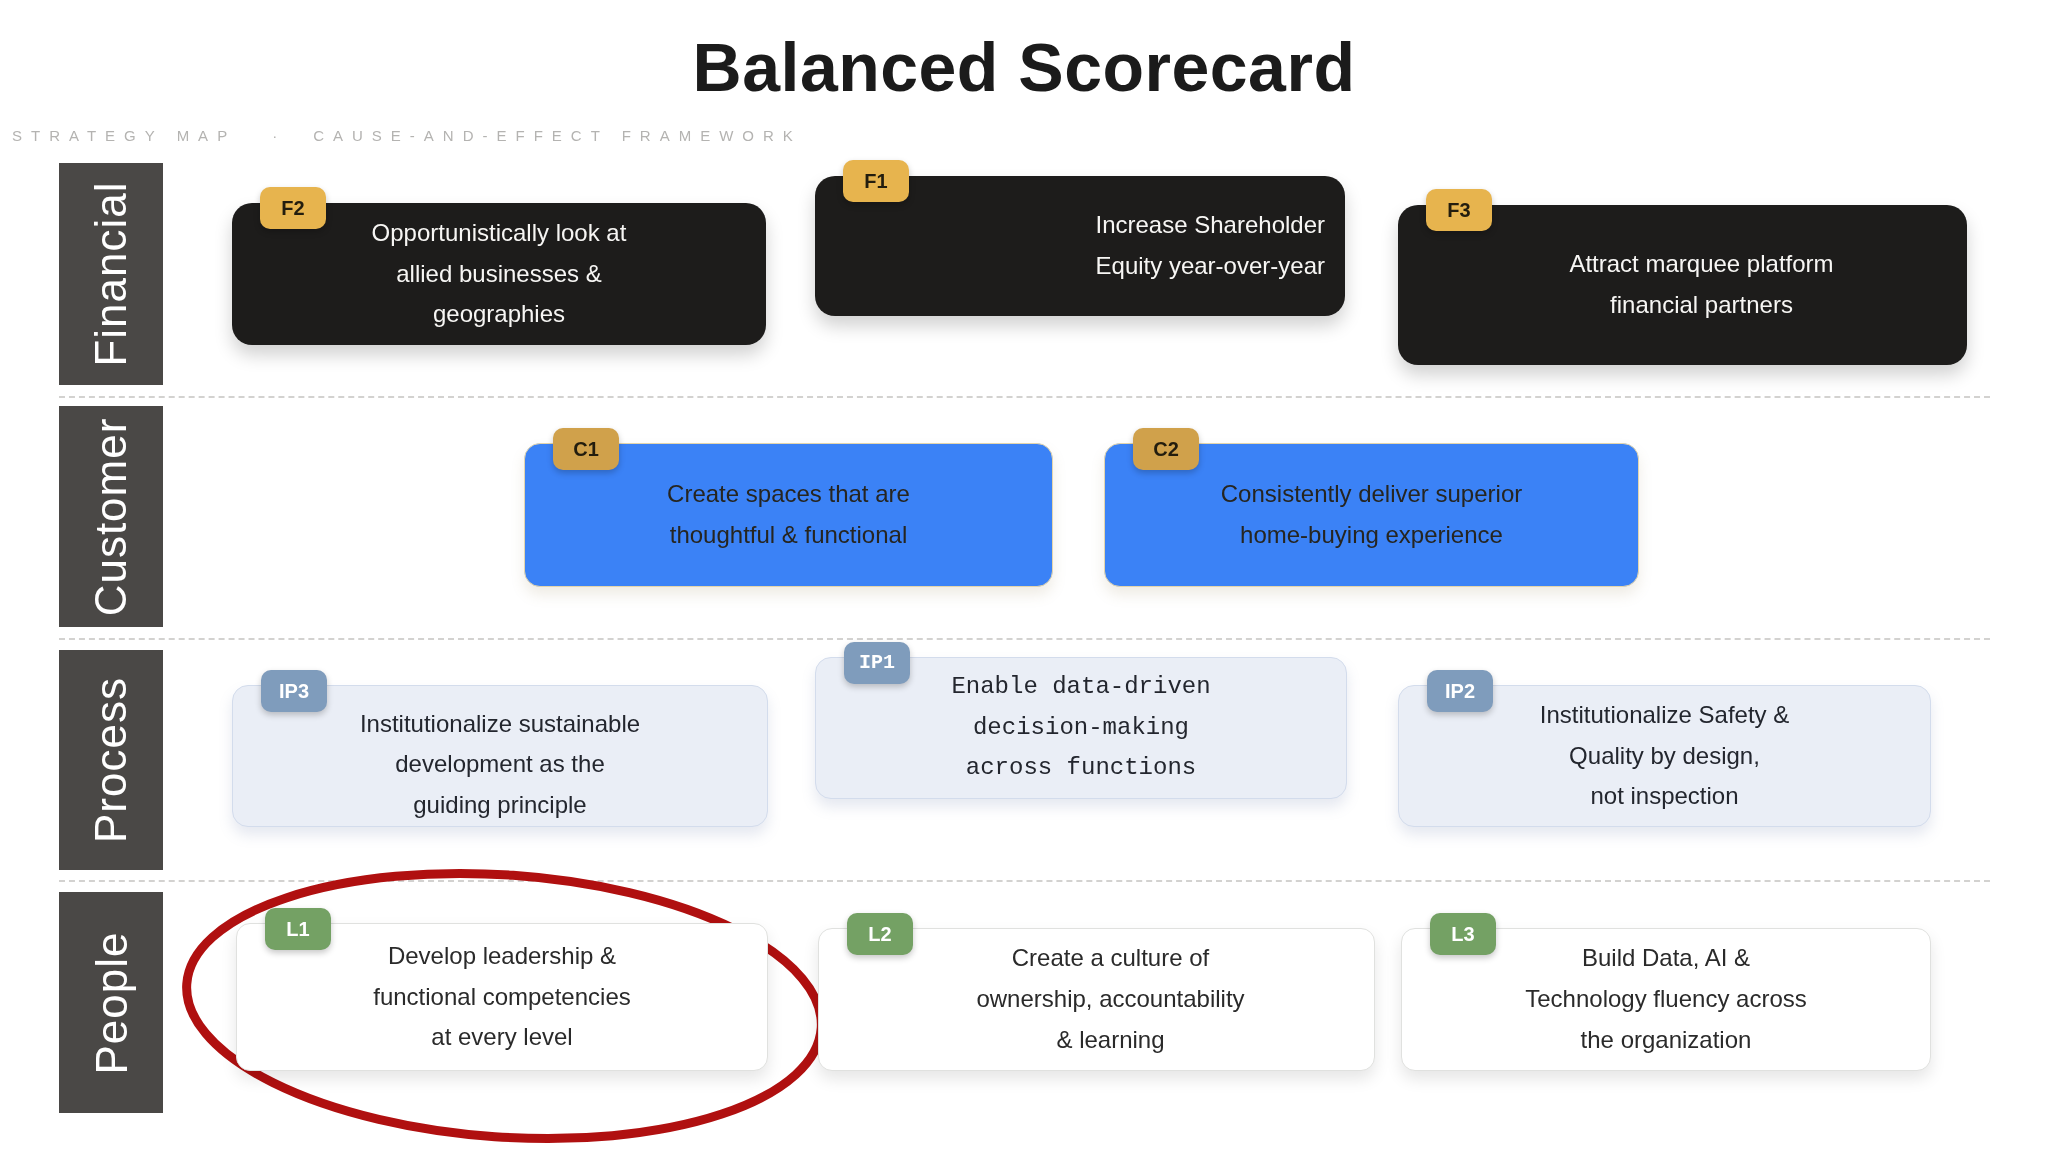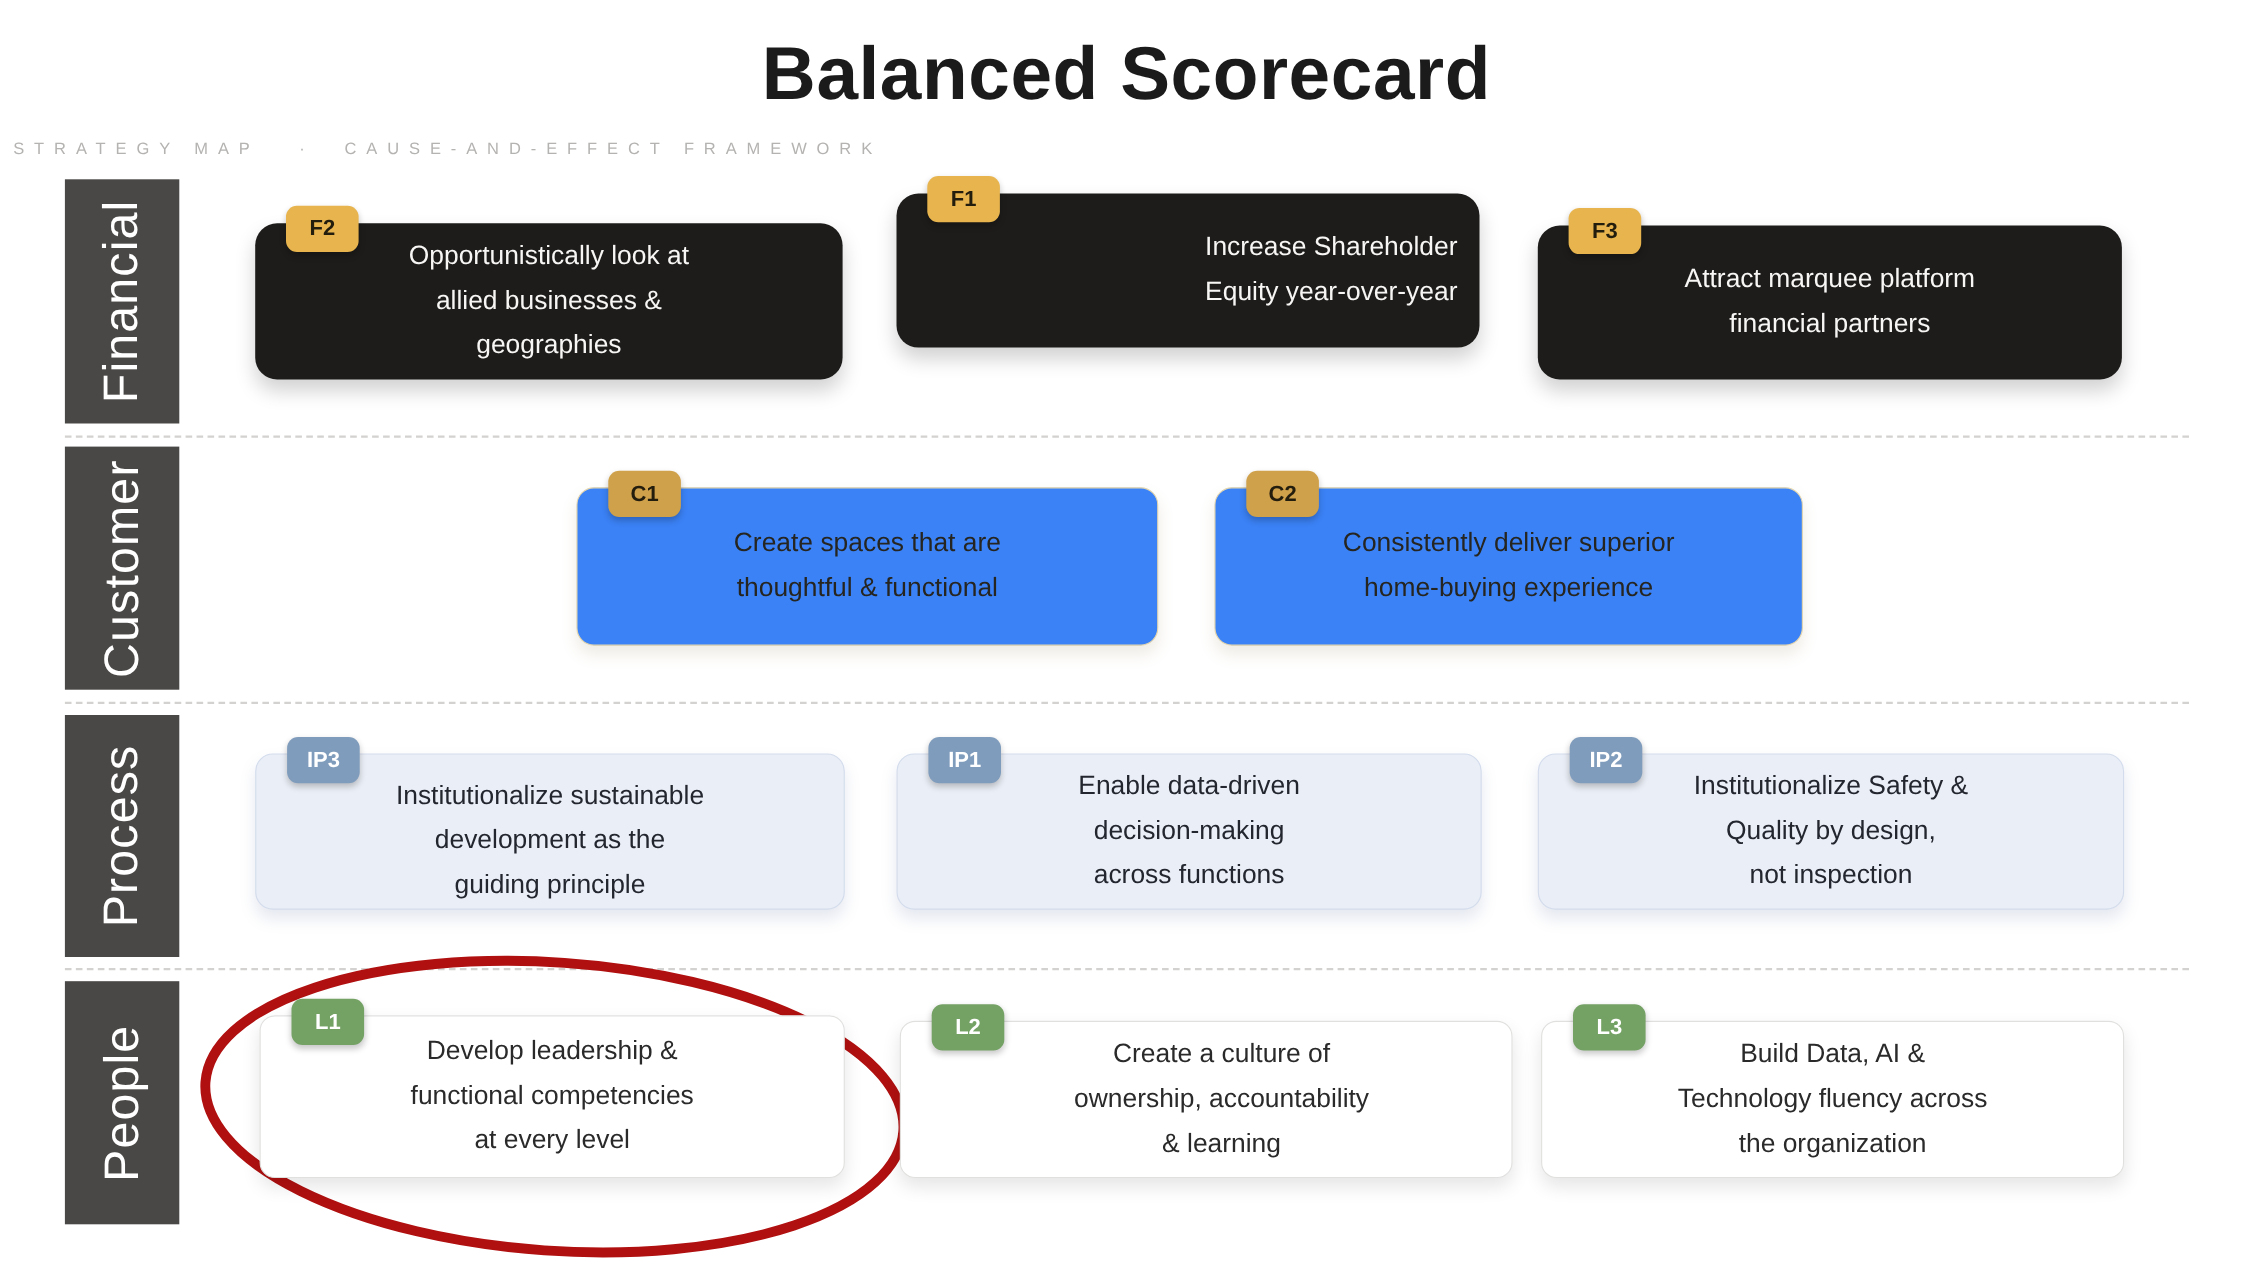--- a/index.html
+++ b/index.html
@@ -45,25 +45,25 @@
   .card.cream{background:#3b82f6;border:1px solid #e3d5ad;color:#262520;border-radius:16px;
               box-shadow:0 8px 14px rgba(150,130,80,0.15);}
   .card.blue{background:#eaeef6;border:1px solid #d3dcec;color:#23262e;border-radius:16px;
              box-shadow:0 8px 14px rgba(110,130,170,0.18);}
   .card.white{background:#ffffff;border:1px solid #e0e1df;color:#2a2a2a;border-radius:14px;
               box-shadow:0 8px 16px rgba(0,0,0,0.10);}
 
   
   .f2{left:232px;top:203px;width:534px;height:142px;}
   .f1{left:815px;top:176px;width:530px;height:140px;justify-content:flex-end;}
-  .f3{left:1398px;top:205px;width:531px;height:140px;}
+  .f3{left:1398px;top:205px;width:531px;height:160px;padding-left:38px;}
   .c1{left:524px;top:443px;width:527px;height:142px;}
   .c2{left:1104px;top:443px;width:533px;height:142px;}
   .ip3{left:232px;top:685px;width:534px;height:140px;align-items:flex-end;}
-  .ip1{left:815px;top:685px;width:530px;height:140px;}
+  .ip1{left:815px;top:657px;width:530px;height:140px;font-family:Liberation Mono, monospace;}
   .ip2{left:1398px;top:685px;width:531px;height:140px;}
   .l1{left:236px;top:923px;width:530px;height:146px;}
   .l2{left:818px;top:928px;width:527px;height:141px;padding-left:28px;}
   .l3{left:1401px;top:928px;width:528px;height:141px;}
 
   
   .annotation{position:absolute;left:0;top:0;width:2048px;height:1152px;
               z-index:1;pointer-events:none;}
 </style>
 </head>

